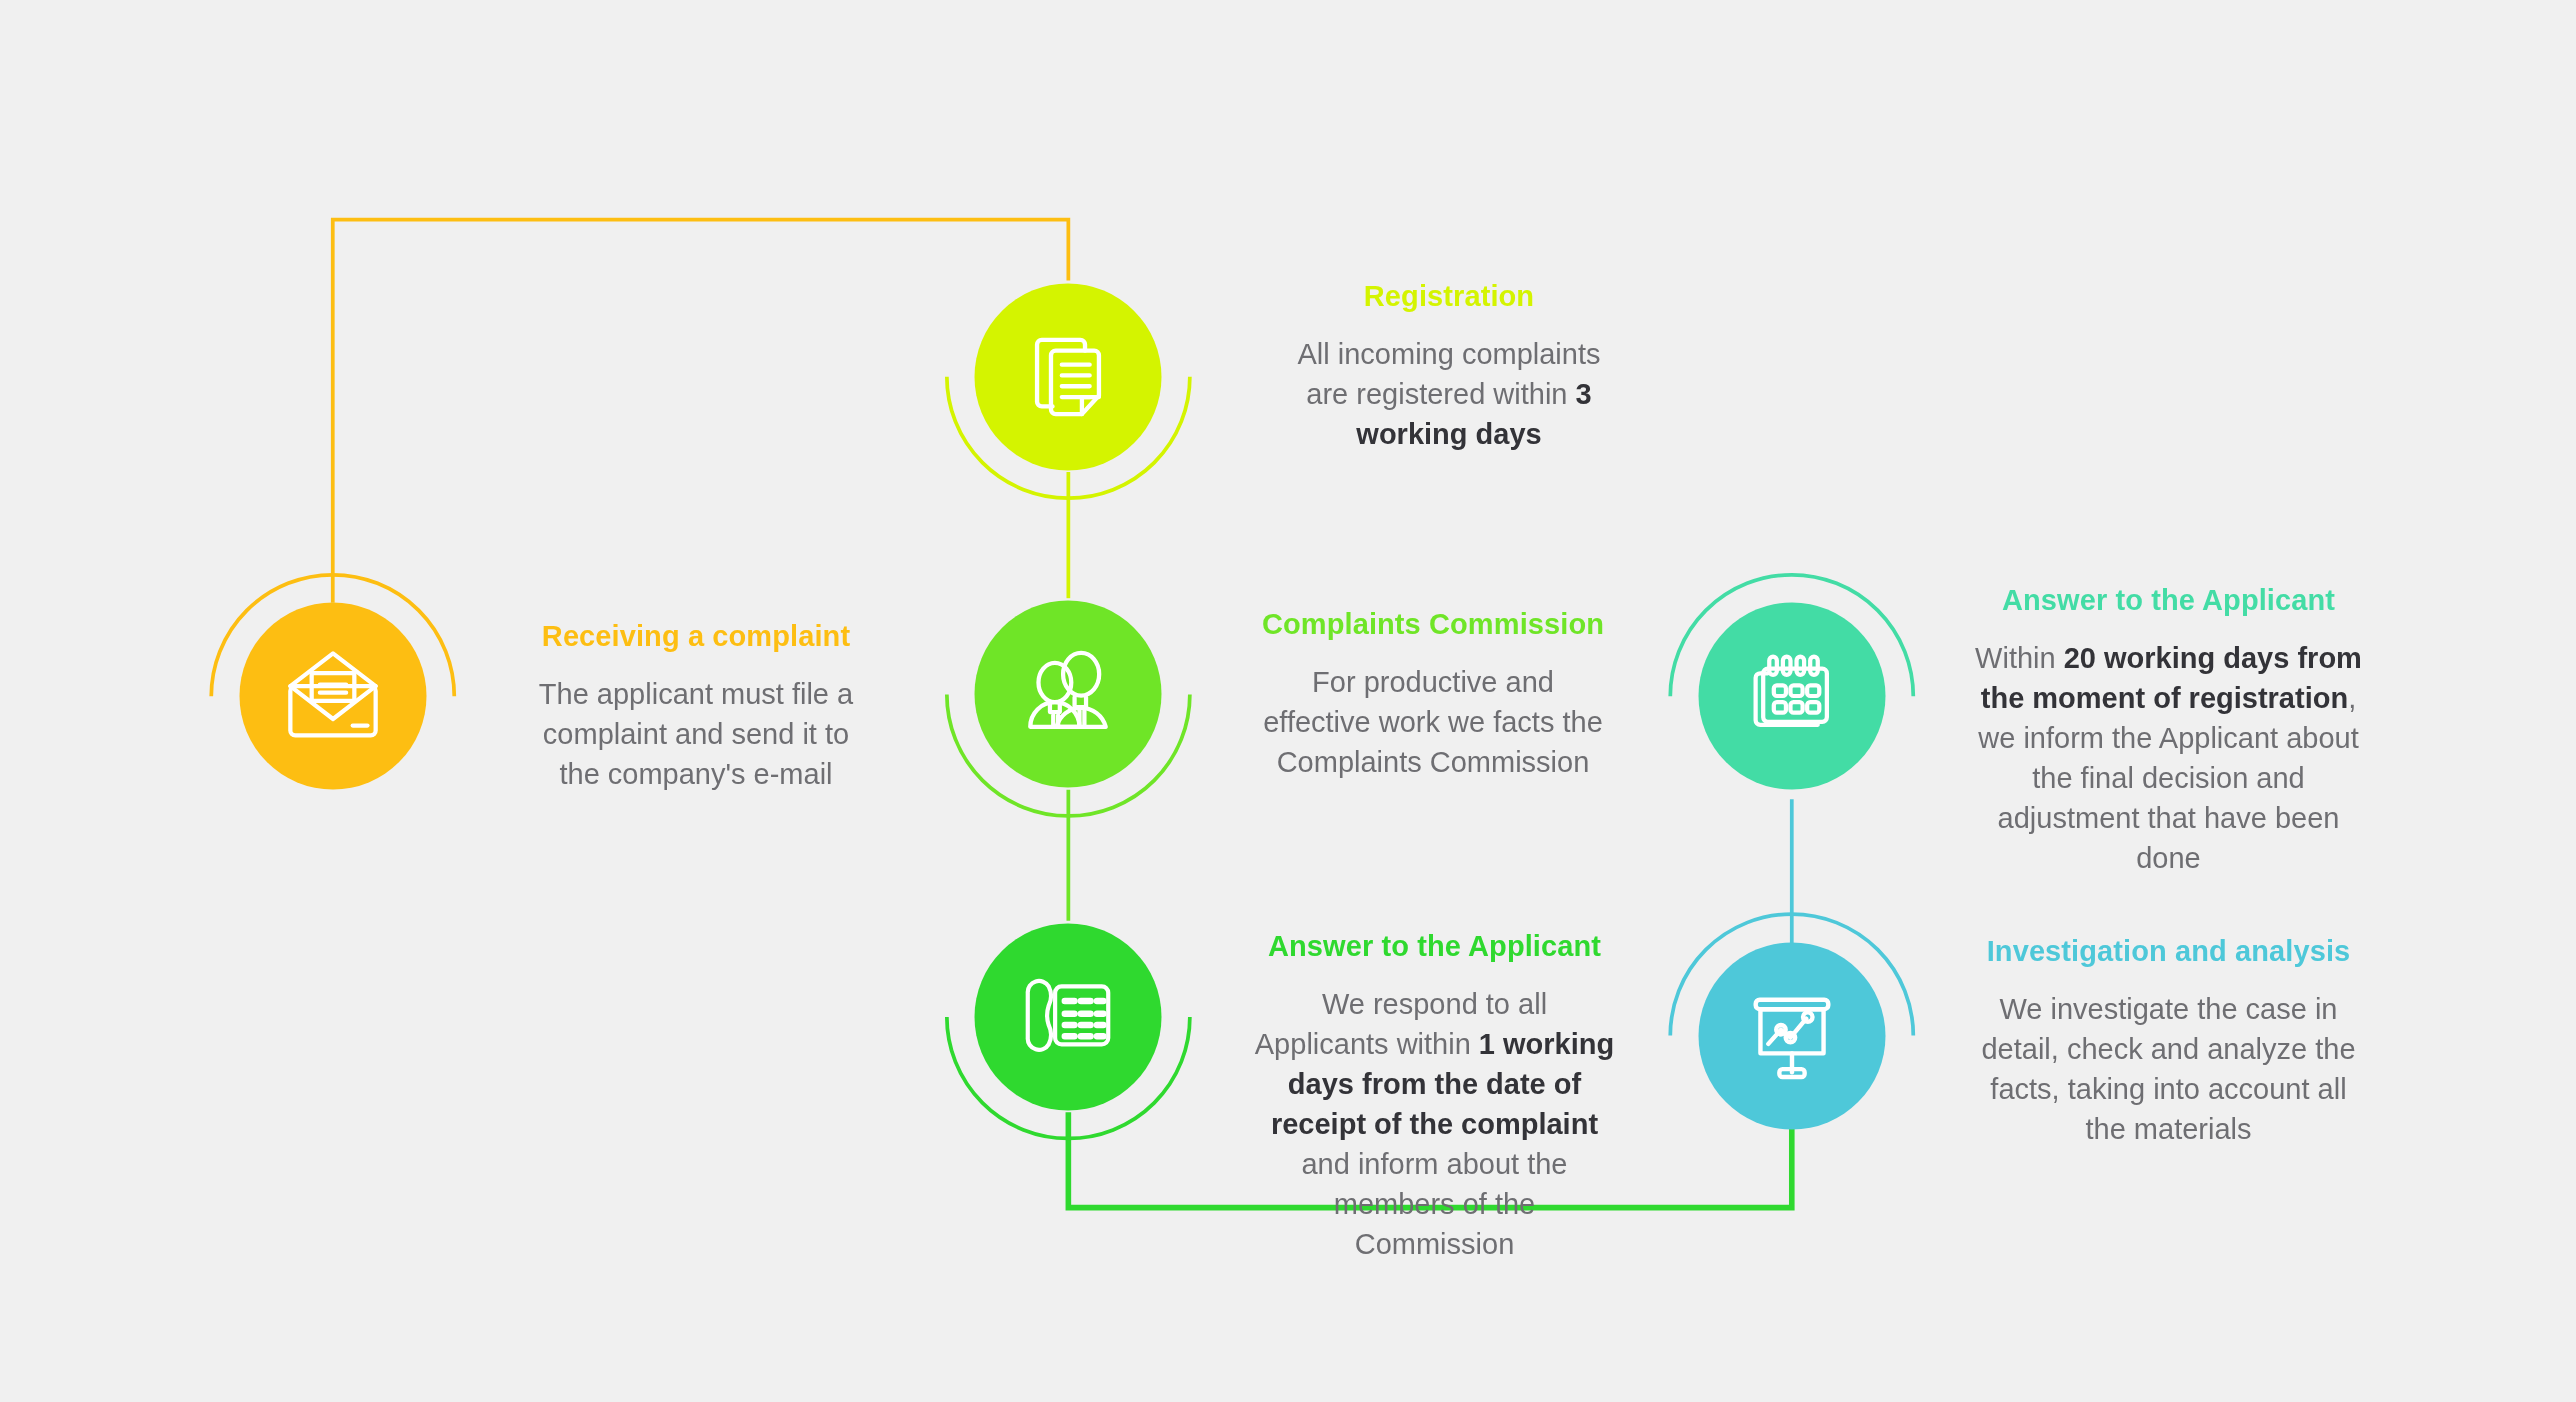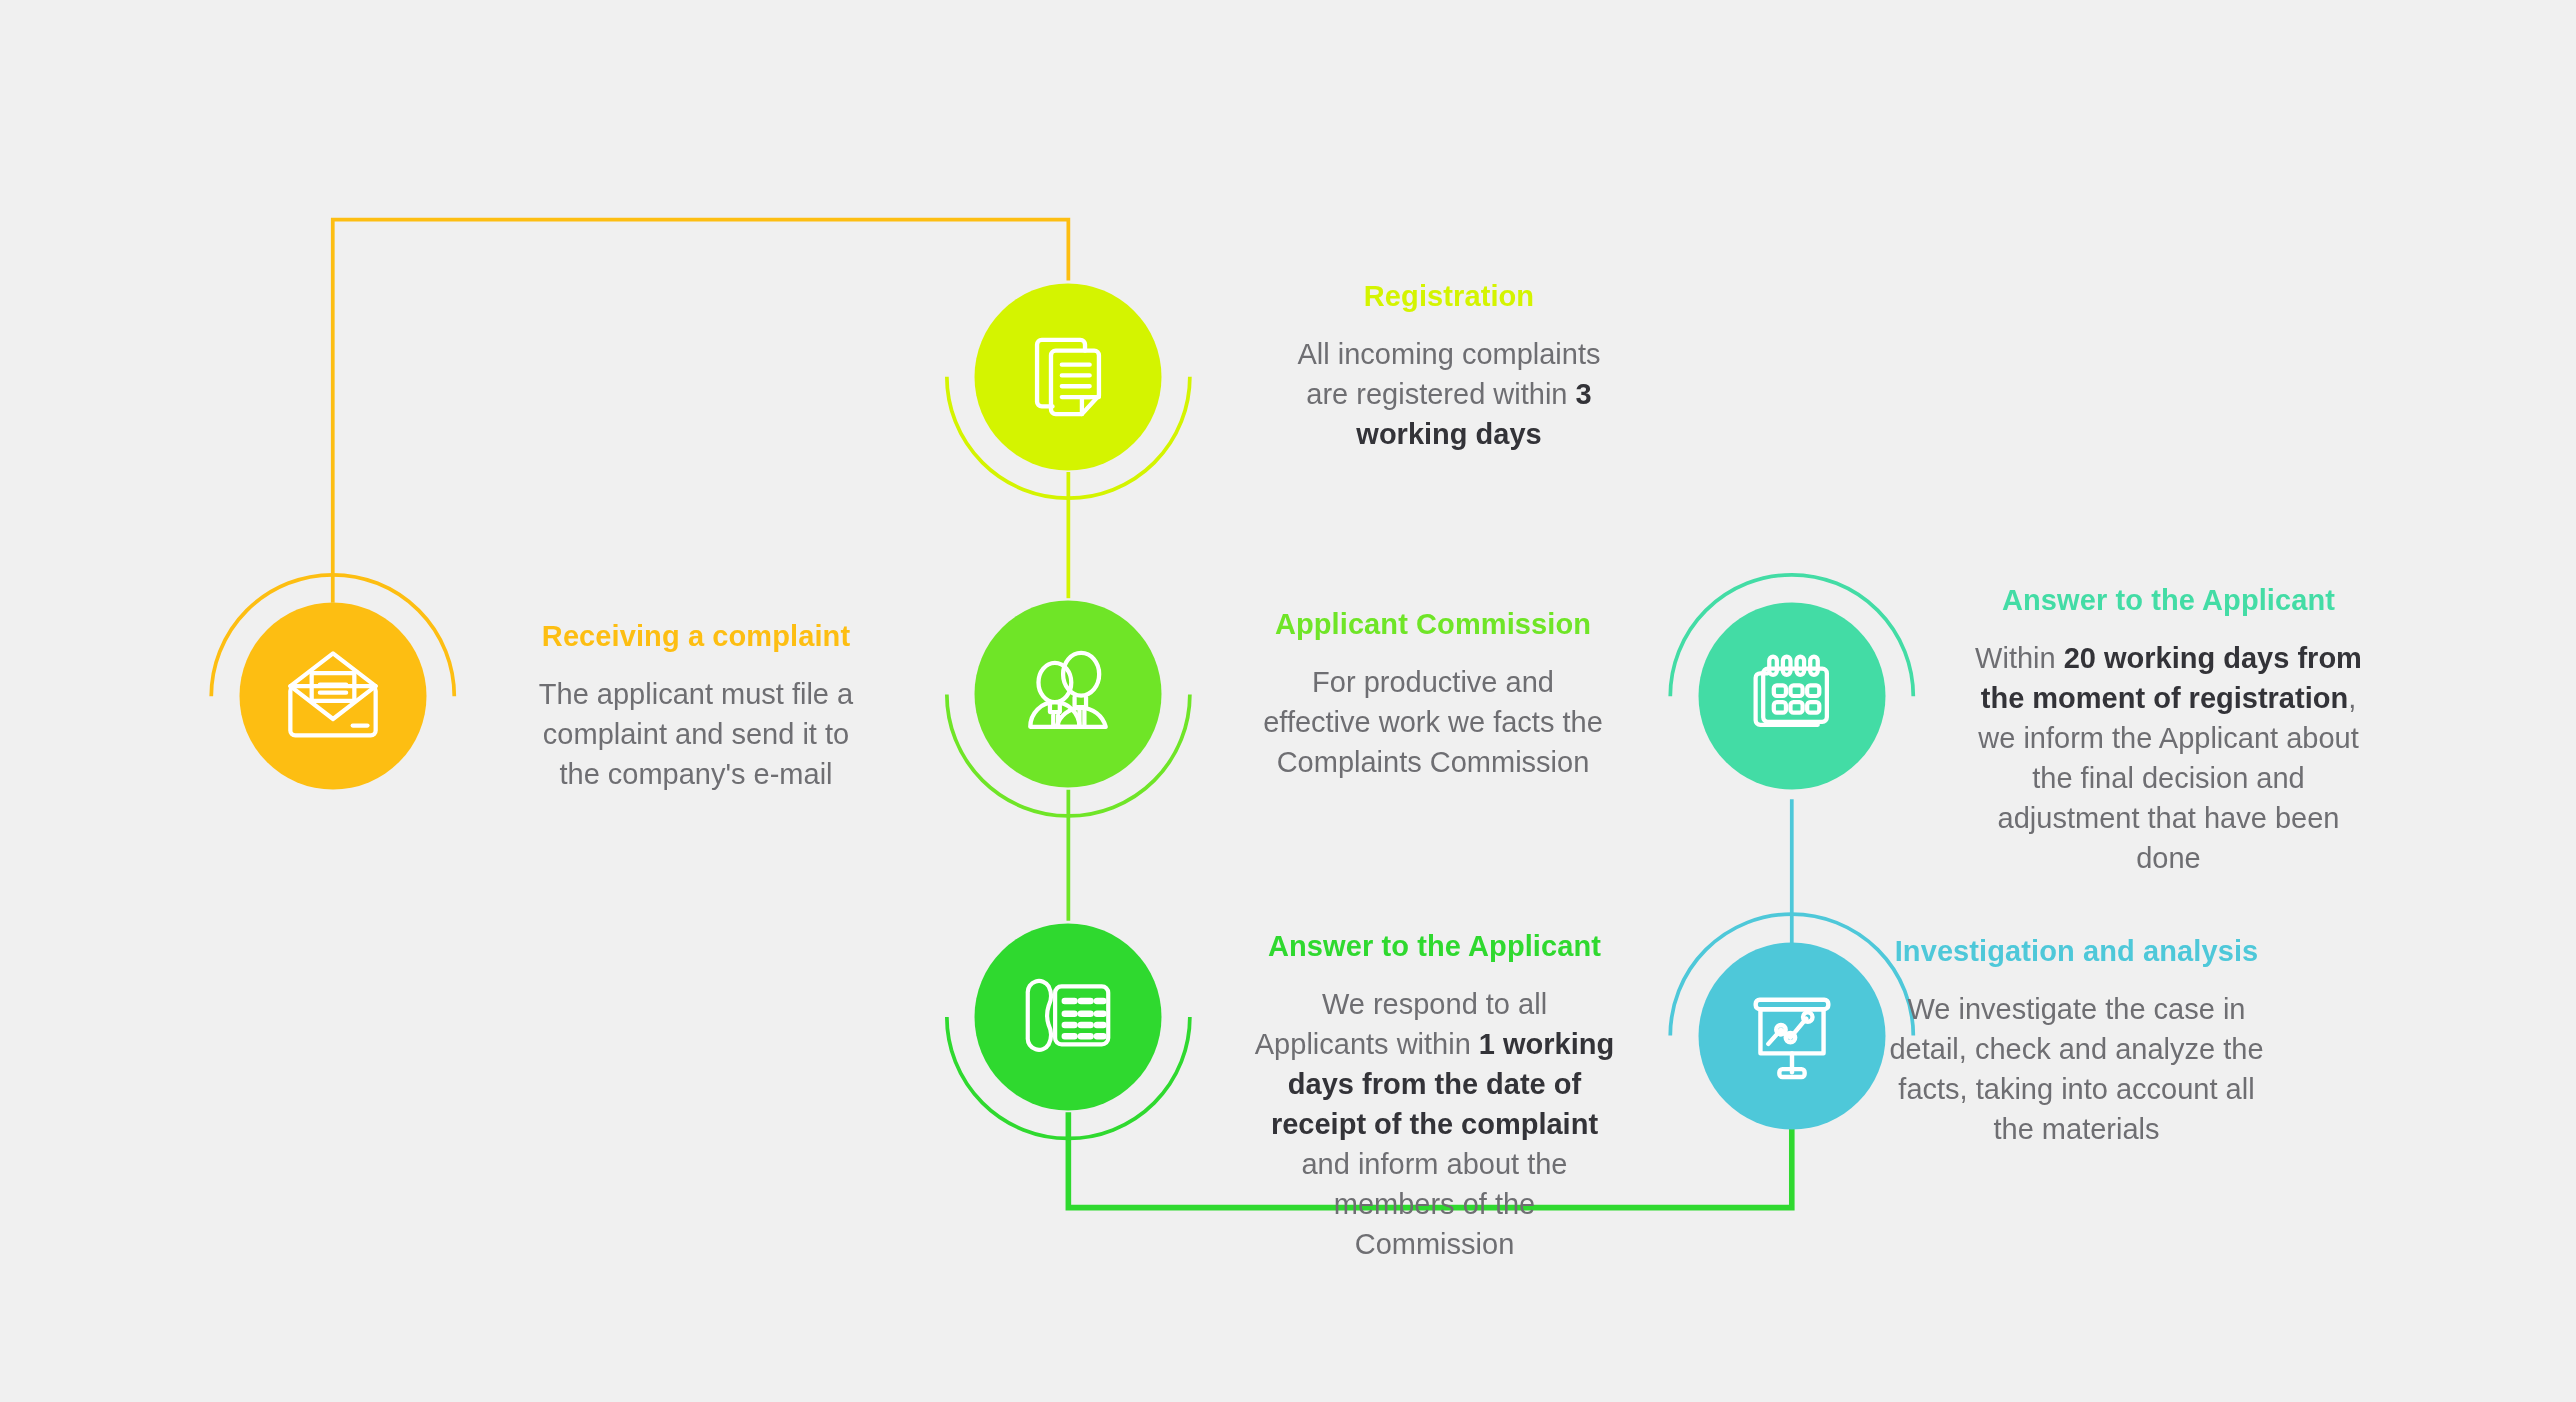--- a/index.html
+++ b/index.html
@@ -135,21 +135,21 @@
           <path d="M21 38 v5 h6 v-5"></path>
           <ellipse cx="40" cy="20" rx="11" ry="13"></ellipse>
           <path d="M25 52 a15.5 15.5 0 0 1 30 0 Z"></path>
           <path d="M36 34 v6 h7 v-6"></path>
           <path d="M23 45 v7 M26 45 v7 M39 42 v10 M42 42 v10"></path>
         </g>
       </svg>
     </div>
   </div>
   <div class="textblock" style="left:1260px; top:608px; width:346px;">
-    <p class="title" style="color:#6FE527;">Applicant Commission</p>
+    <p class="title" style="color:#6FE527;">Complaints Commission</p>
     <p class="body">For productive and effective work we facts the Complaints Commission</p>
   </div>
 
   <div class="node" style="left:1068px; top:1017px;">
     <div class="disc" style="width:187px;height:187px;background:#2FD92F;">
       <svg width="103" height="103" viewBox="0 0 64 64">
         <g fill="none" stroke="#ffffff" stroke-width="2.6" stroke-linejoin="round" stroke-linecap="round">
           <path d="M20 13 a7 7 0 0 0 -13 4 q0 14 0 28 a7 7 0 0 0 13 4 q3 -6 0 -12 q-2 -6 0 -12 q3 -6 0 -12 Z"></path>
           <rect x="24" y="13" width="33" height="36" rx="4"></rect>
           <g stroke-width="4" stroke-linecap="round">
@@ -176,21 +176,21 @@
           <path d="M32 43 v12"></path>
           <rect x="24" y="53" width="16" height="5" rx="2"></rect>
           <path d="M17 37 L25 28 L31 33 L41 21"></path>
           <circle cx="25" cy="28" r="3"></circle>
           <circle cx="31" cy="33" r="3"></circle>
           <circle cx="42" cy="20" r="3"></circle>
         </g>
       </svg>
     </div>
   </div>
-  <div class="textblock" style="left:1880px; top:935px; width:393px;">
+  <div class="textblock" style="left:1972px; top:935px; width:393px;">
     <p class="title" style="color:#4EC8D9;">Investigation and analysis</p>
     <p class="body">We investigate the case in detail, check and analyze the facts, taking into account all the materials</p>
   </div>
 
   <div class="node" style="left:1792px; top:696px;">
     <div class="disc" style="width:187px;height:187px;background:#43DCA5;">
       <svg width="97" height="97" viewBox="0 0 64 64">
         <g fill="none" stroke="#ffffff" stroke-width="2.8" stroke-linejoin="round" stroke-linecap="round">
           <path d="M16 17 H11 a3 3 0 0 0 -3 3 v28 a3 3 0 0 0 3 3 h38"></path>
           <rect x="13" y="14" width="42" height="35" rx="3"></rect>

